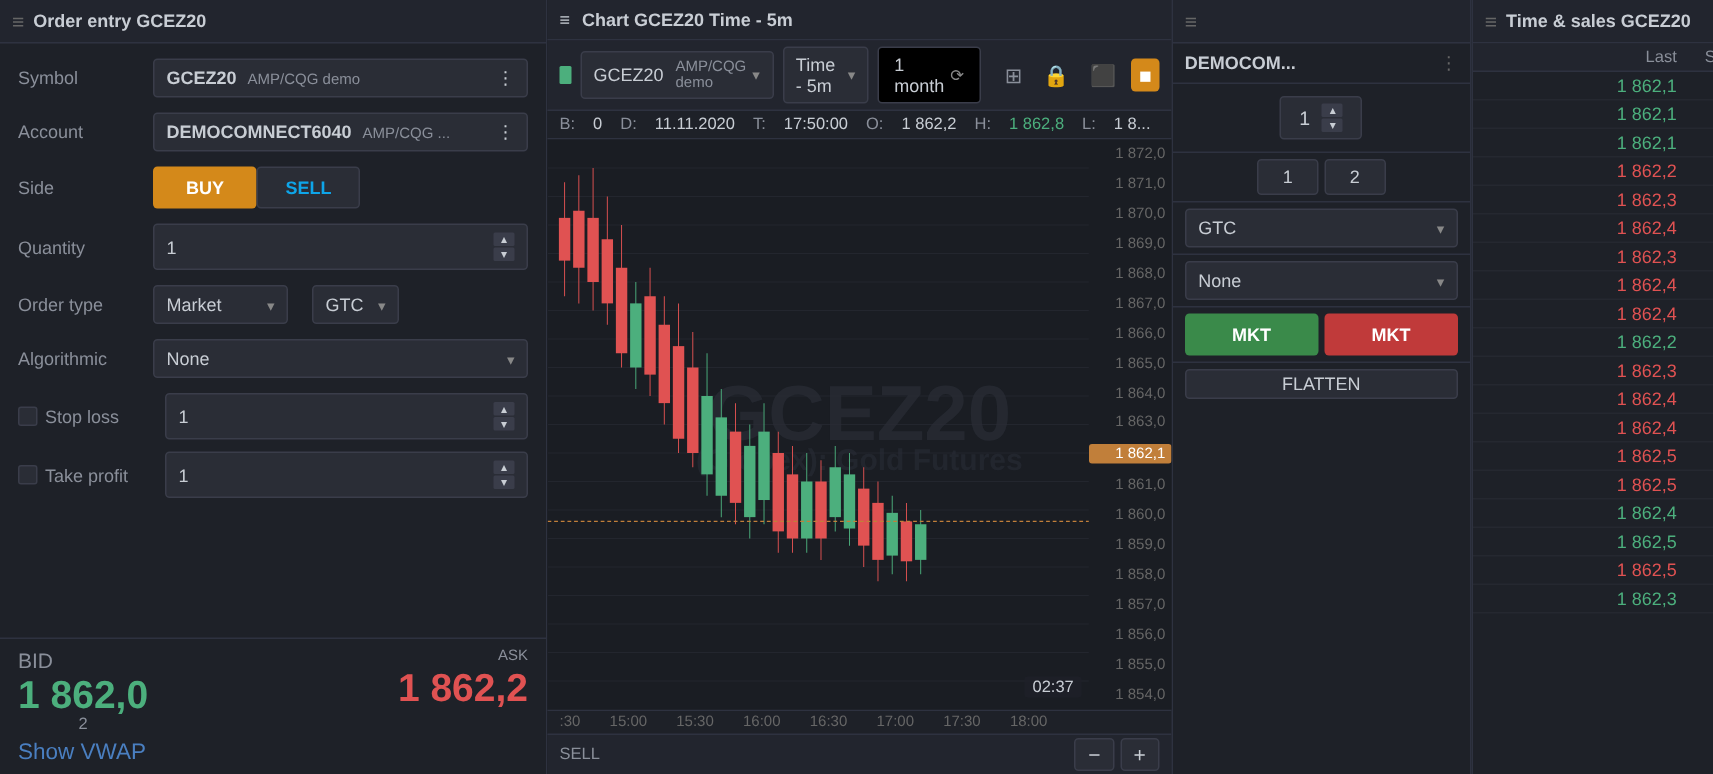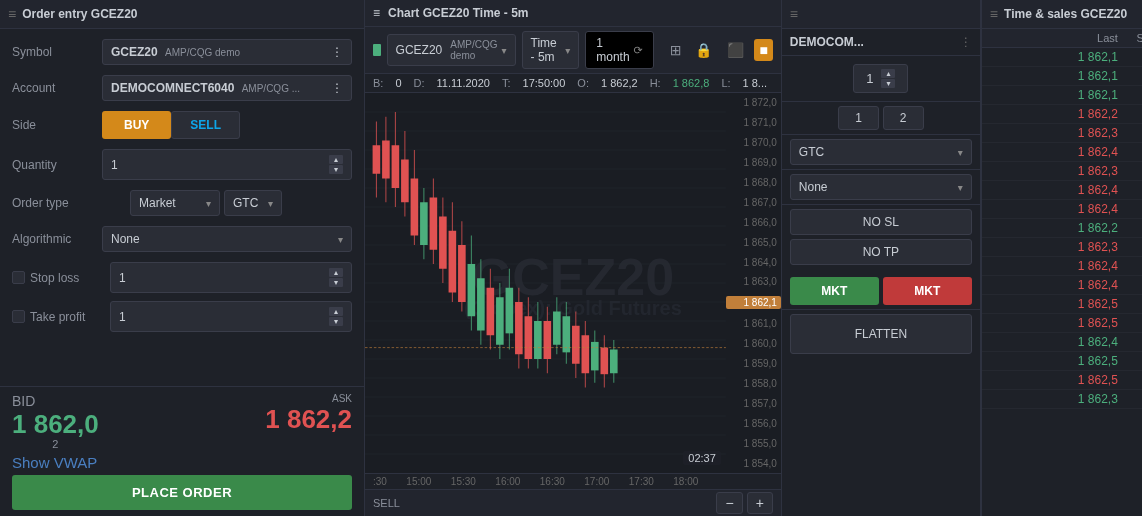--- a/index.html
+++ b/index.html
@@ -151,23 +151,22 @@
       cursor: pointer;
       display: flex;
       align-items: center;
       justify-content: center;
       border-radius: 1px;
     }
 
     
     .order-type-row {
       display: flex;
-      gap: 4px;
-      align-items: center;
-      margin-left: 28px;
+      gap: 16px;
+      align-items: center;
     }
 
     .dropdown-sm {
       background: #2a2d36;
       border: 1px solid #3a3d4a;
       color: #c8cdd4;
       padding: 5px 8px;
       border-radius: 3px;
       font-size: 12px;
       display: flex;
@@ -632,21 +631,21 @@
       font-weight: 700;
       cursor: pointer;
       flex: 1;
       text-align: center;
     }
 
     .pos-flatten-btn {
       background: #2a2d36;
       border: 1px solid #3a3d4a;
       color: #c8cdd4;
-      padding: 12px;
+      padding: 2px;
       border-radius: 3px;
       font-size: 12px;
       width: 100%;
       cursor: pointer;
       text-align: center;
       margin-bottom: 4px;
     }
 
     .pos-reverse-btn {
       background: #2a2d36;
@@ -804,21 +803,20 @@
         <span class="bid-count">2</span>
       </div>
       <div class="ask-side">
         <span class="ask-label-right">ASK</span>
         <span class="ask-price">1 862,2</span>
       </div>
     </div>
     <div style="margin-top: 4px;">
       <span class="show-vwap">Show VWAP</span>
     </div>
-    <button class="place-order-btn" style="margin-top: 4px;">PLACE ORDER</button>
   </div>
 </div>
 
 <div class="chart-panel">
   <div class="chart-header">
     <span class="menu-icon">≡</span>
     <span style="font-size:12px;font-weight:600;color:#c8cdd4;">Chart GCEZ20 Time - 5m</span>
   </div>
 
   <div style="display:flex;align-items:center;padding:4px 8px;background:#22252e;border-bottom:1px solid #2e3240;gap:6px;">
@@ -1046,24 +1044,20 @@
     </div>
   </div>
 
   <div class="pos-none-row">
     <div class="pos-gtc-dropdown">
       <span>None</span>
       <span class="chevron-down"></span>
     </div>
   </div>
 
-  <div class="pos-action-group">
-    <div class="pos-sl-btn">NO SL</div>
-    <div class="pos-sl-btn">NO TP</div>
-  </div>
 
   <div class="pos-mkt-row">
     <button class="pos-mkt-green">MKT</button>
     <button class="pos-mkt-red">MKT</button>
   </div>
 
   <div class="pos-action-group">
     <div class="pos-flatten-btn">FLATTEN</div>
   </div>
 </div>

